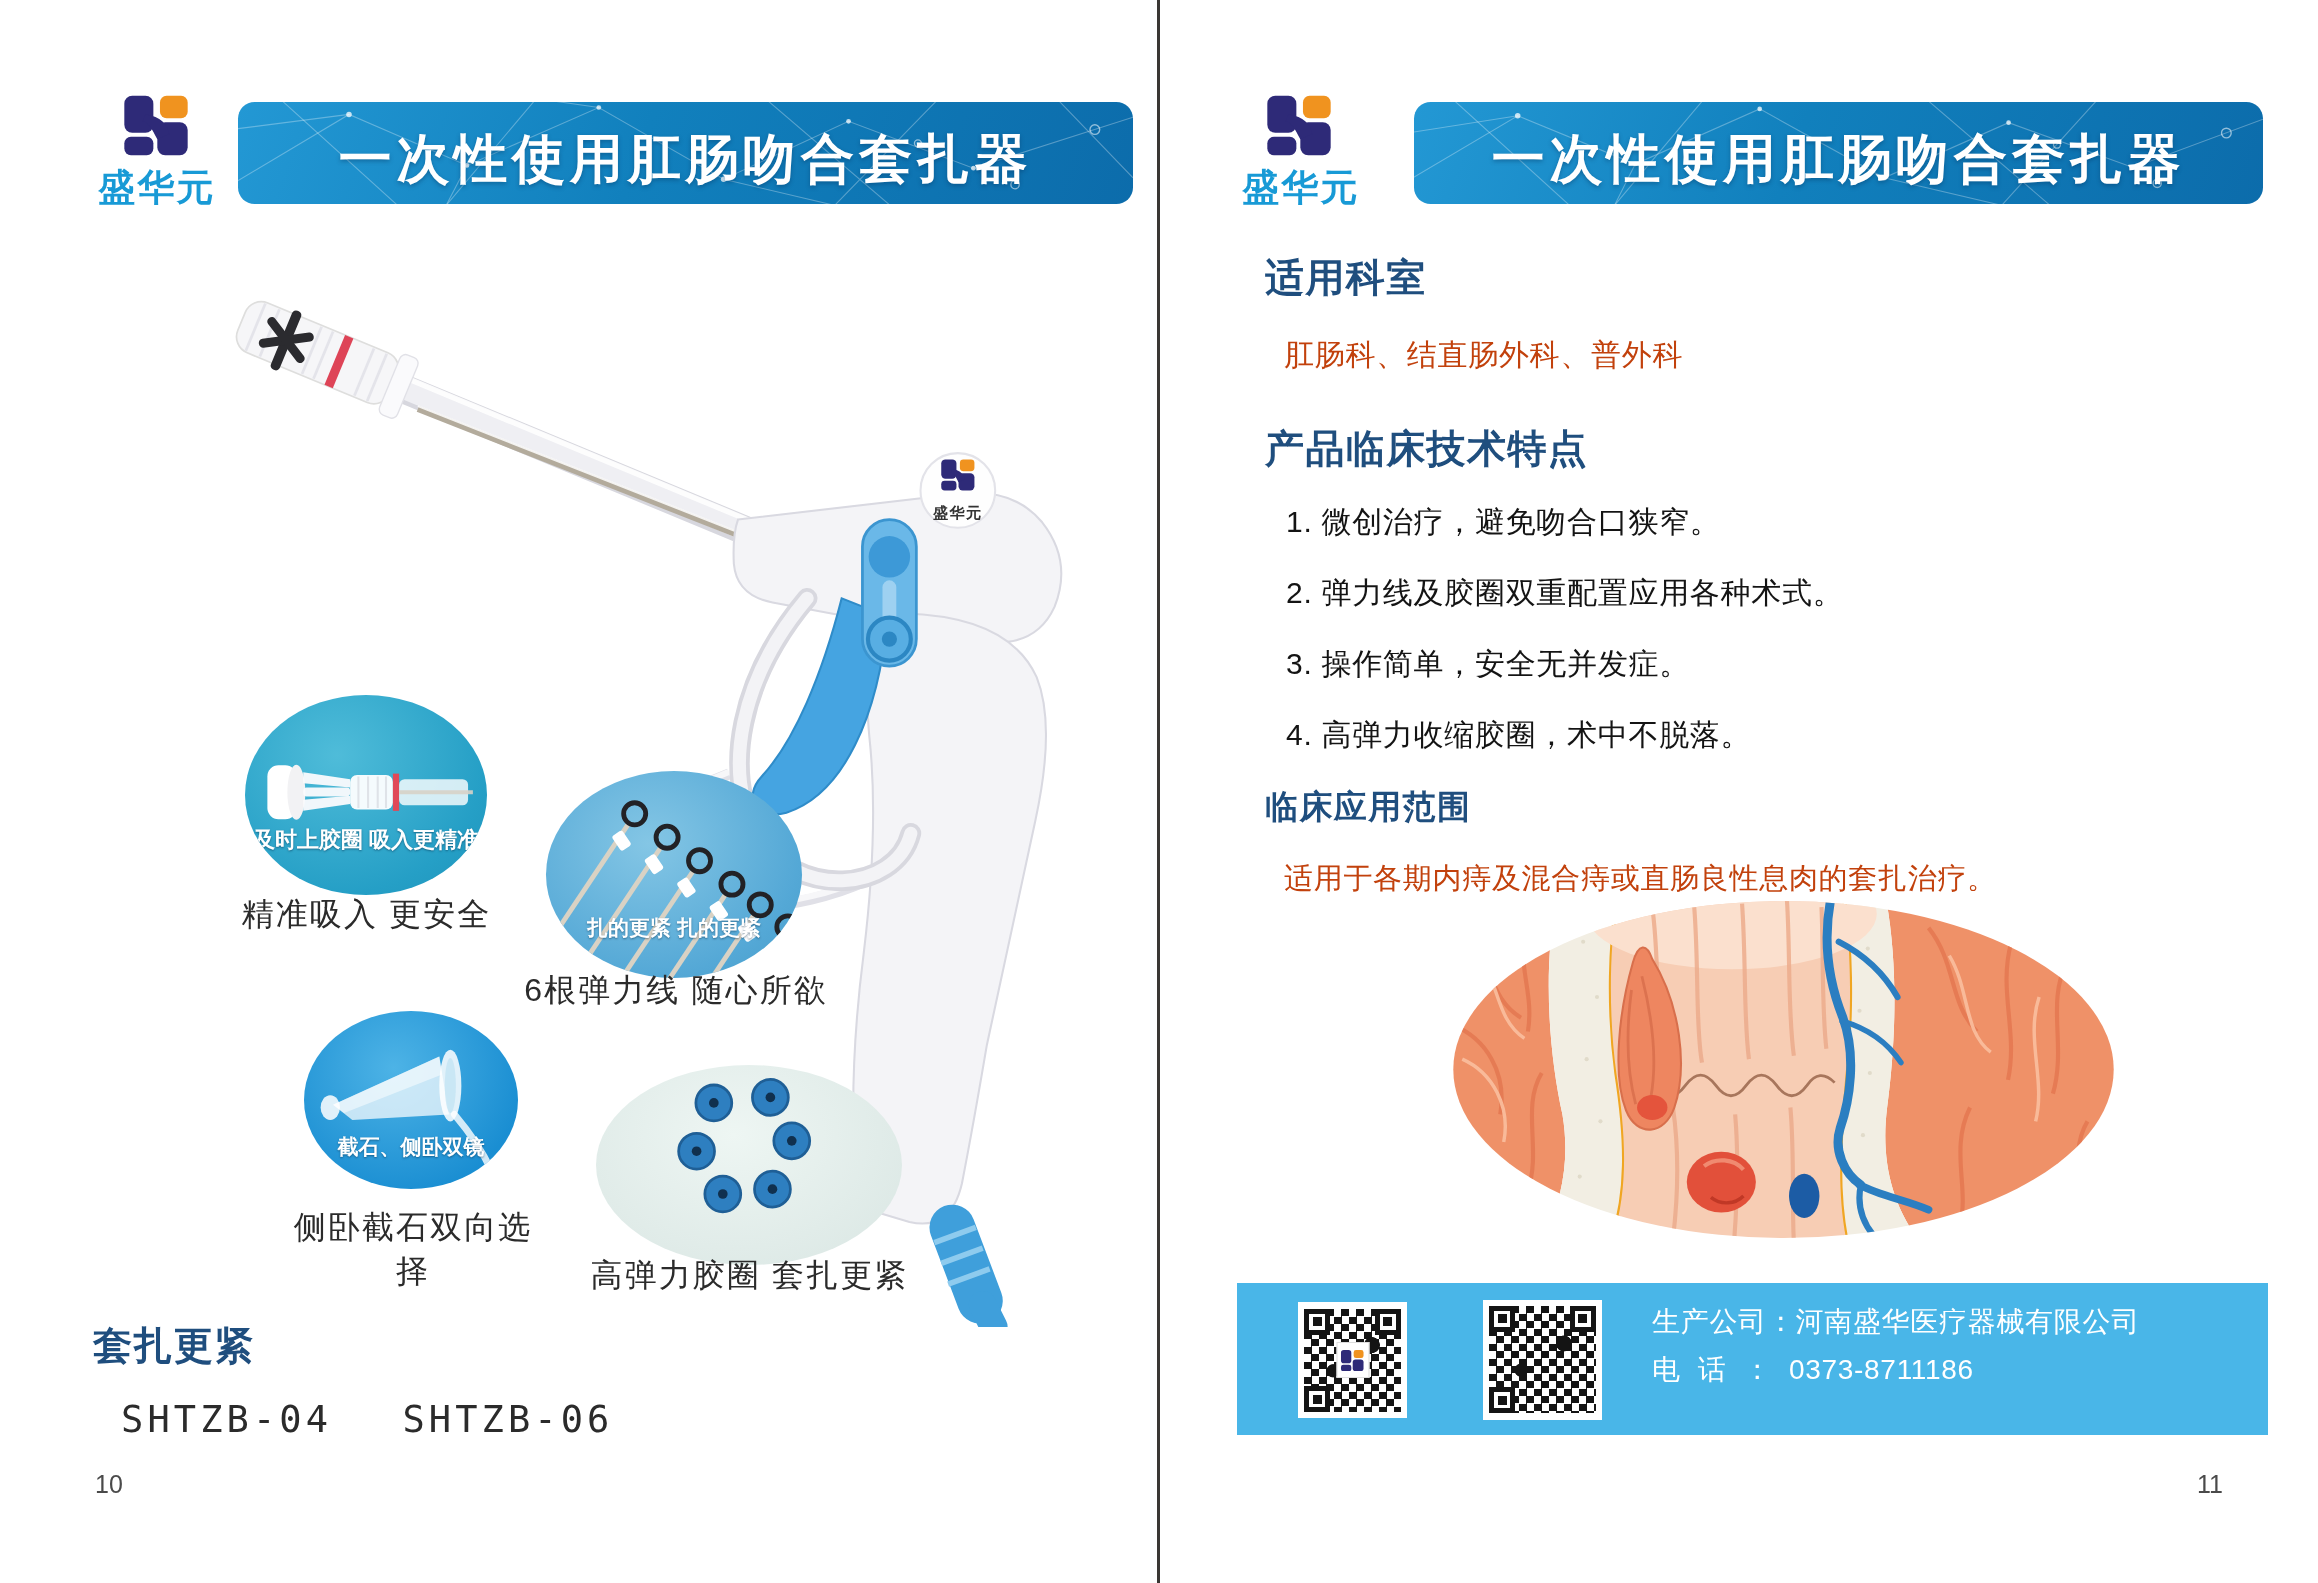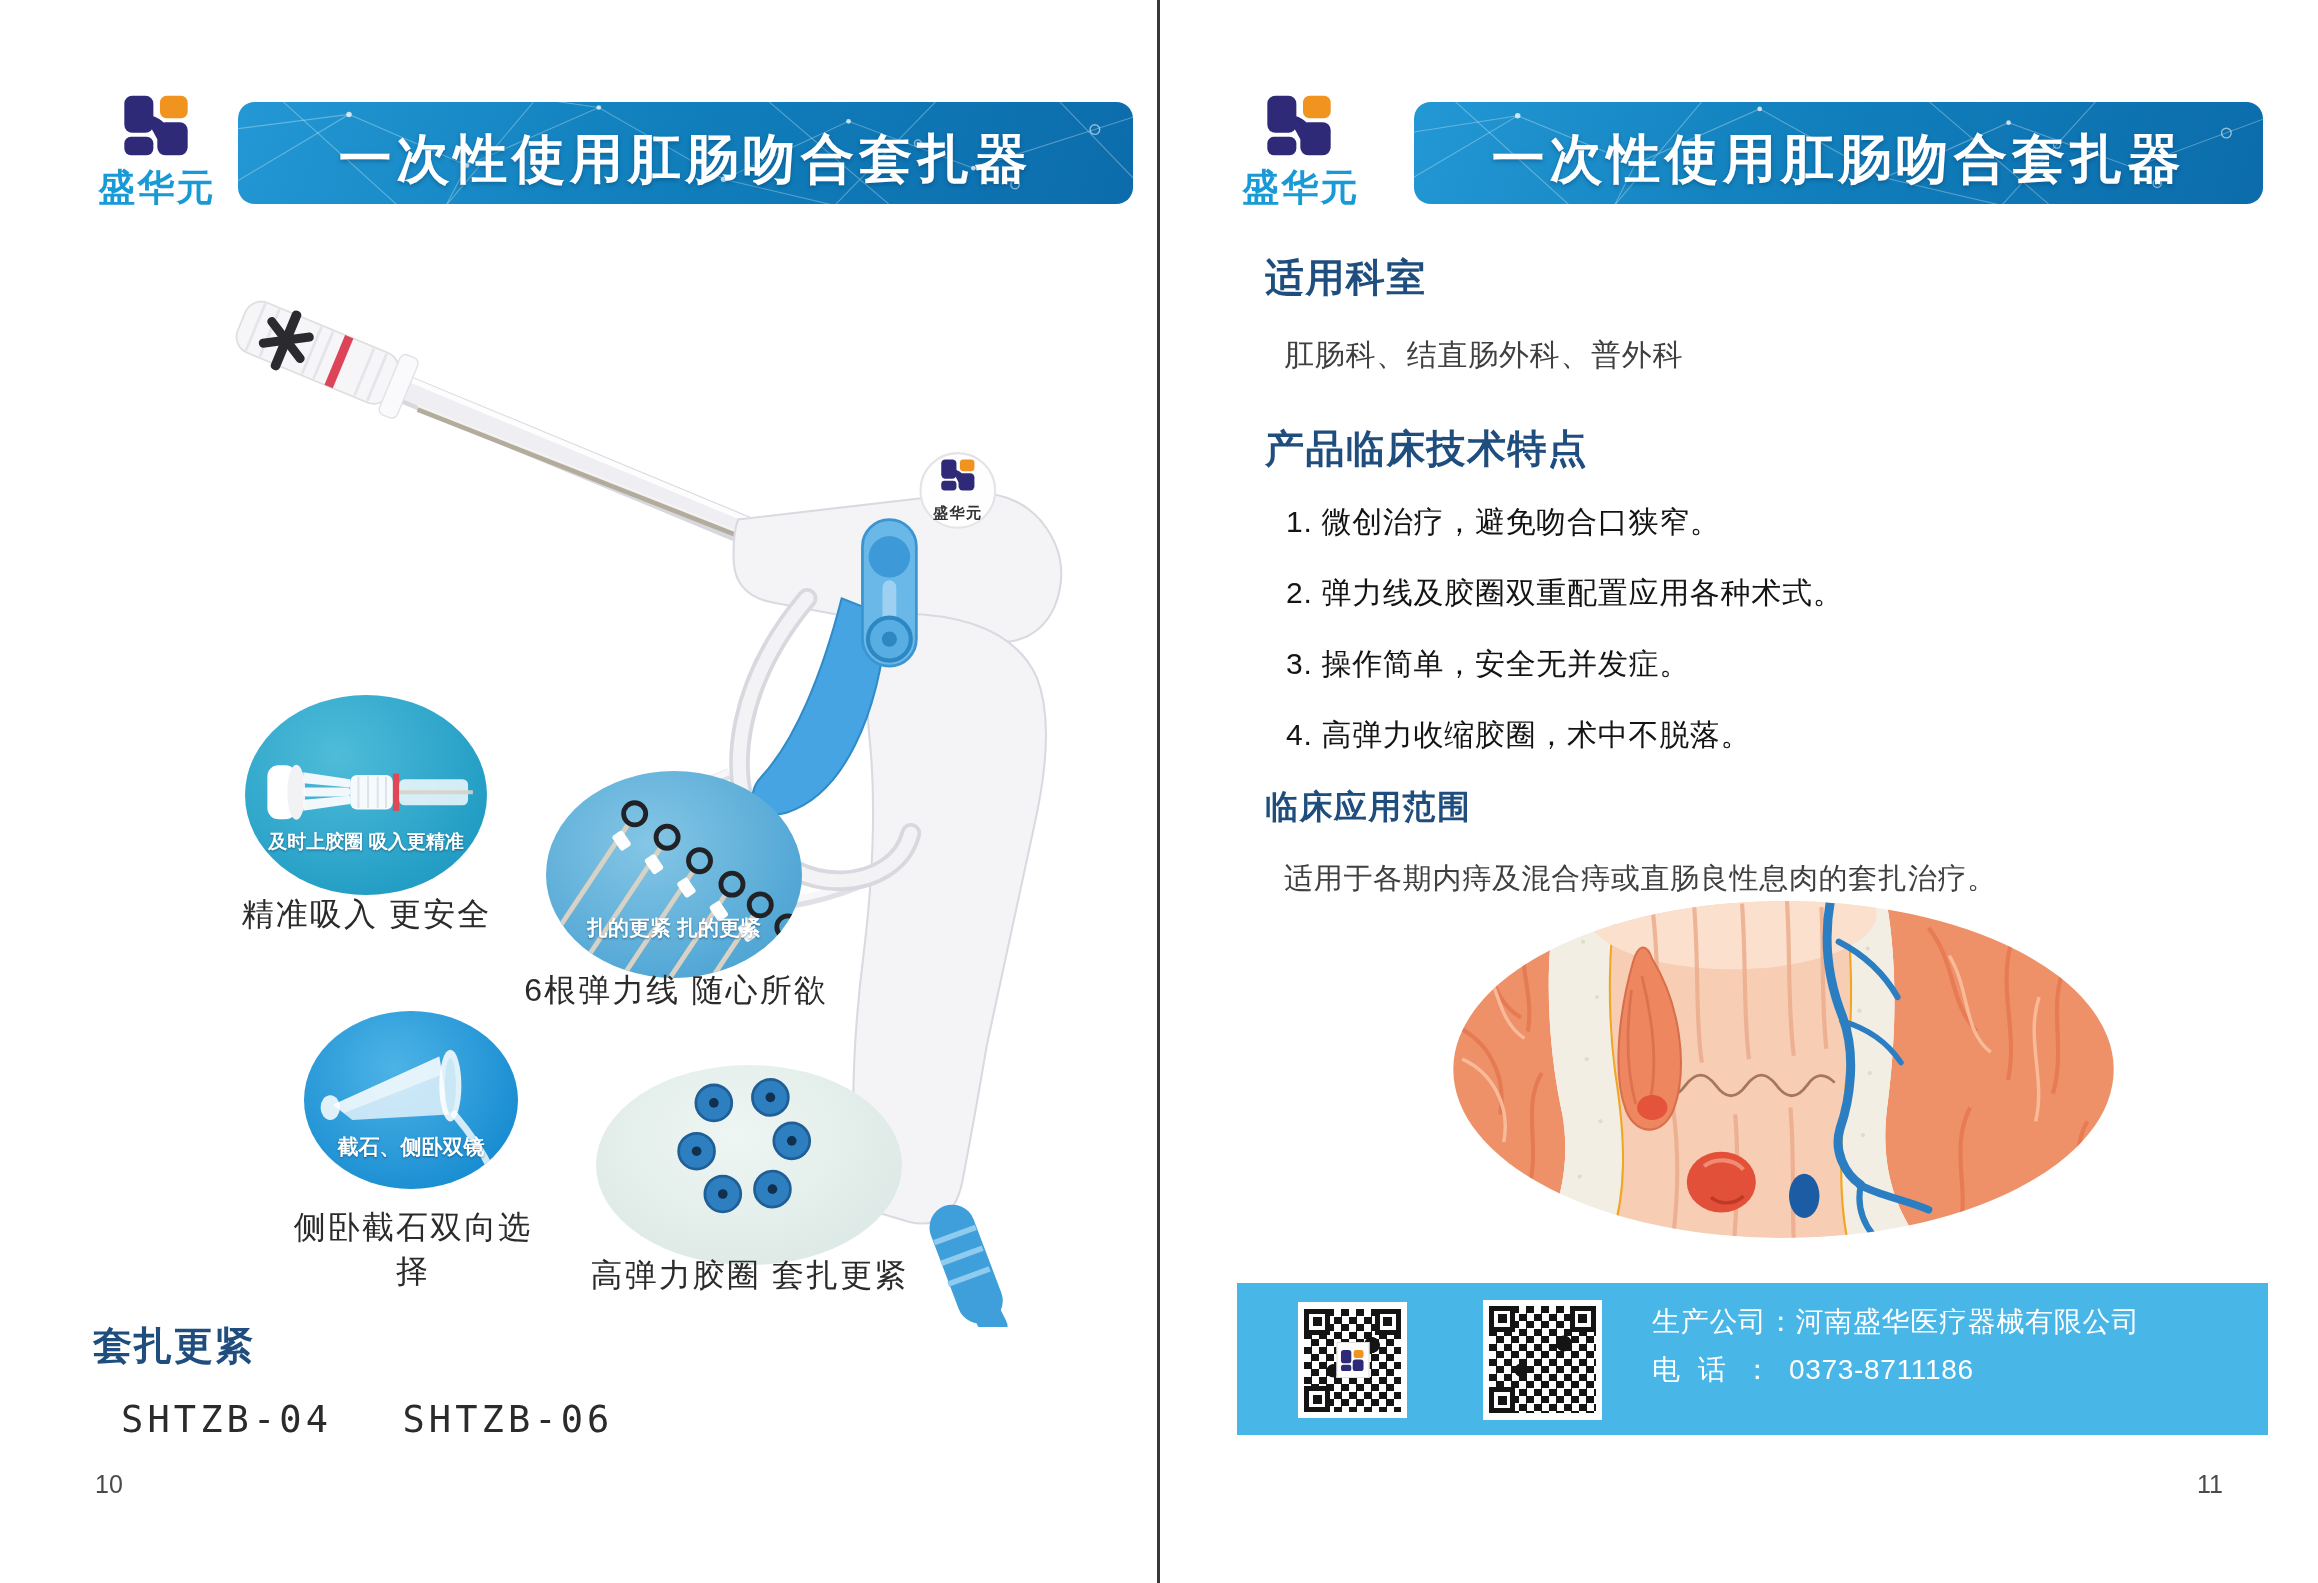--- a/index.html
+++ b/index.html
@@ -60,21 +60,21 @@
   .f3 { left: 304px; top: 1011px; width: 214px; height: 178px;
         background: radial-gradient(ellipse at 42% 32%, #4db3e6 0%, #1a8ed2 75%); }
   .f4 { left: 596px; top: 1065px; width: 306px; height: 200px;
         background: radial-gradient(ellipse at 45% 35%, #eef6f3 0%, #dde9e6 80%); }
   .ellipse-art { position: absolute; inset: 0; width: 100%; height: 100%; }
   .ellipse-overlay {
     position: absolute; left: 0; right: 0; text-align: center;
     color: #ffffff; font-weight: bold;
     text-shadow: 0 1.4px 2.1px rgba(0,40,70,.5);
   }
-  .f1 .ellipse-overlay { bottom: 40px; font-size: 19px; }
+  .f1 .ellipse-overlay { bottom: 40px; font-size: 22px; }
   .f2 .ellipse-overlay { bottom: 36px; font-size: 21px; }
   .f3 .ellipse-overlay { bottom: 28px; font-size: 21px; }
 
   .feature-caption {
     position: absolute; text-align: center;
     font-size: 32px; color: #2b2b2b; letter-spacing: 2.1px;
   }
   .cap1 { left: 228px; top: 893px; width: 277px; }
   .cap2 { left: 522px; top: 969px; width: 308px; }
   .cap3 { left: 278px; top: 1206px; width: 270px; }
@@ -98,21 +98,21 @@
   .pn-right { left: 2197px; top: 1470px; }
 
   
   .sec-heading {
     position: absolute; font-weight: bold; color: #1f4e7e; letter-spacing: 1.4px; margin-top: 9px;
   }
   .h-dept  { left: 1265px; top: 242px;  font-size: 39px; }
   .h-feat  { left: 1265px; top: 413px;  font-size: 39px; }
   .h-scope { left: 1265px; top: 776px; font-size: 33px; }
 
-  .sec-body { position: absolute; color: #404040; }
+  .sec-body { position: absolute; color: #c2410c; }
   .b-dept  { left: 1284px; top: 335px;  font-size: 30px; letter-spacing: 0.7px; }
   .b-scope { left: 1284px; top: 859px; font-size: 29px; letter-spacing: 0.7px; }
 
   .feat-list { position: absolute; left: 1286px; top: 502px; list-style: none; }
   .feat-list li { font-size: 30px; color: #141414; margin-bottom: 30px; letter-spacing: 0.7px; }
 
   .anatomy-svg { position: absolute; left: 1445px; top: 900px; }
 
   .contact-box {
     position: absolute; left: 1237px; top: 1283px; width: 1031px; height: 152px;

